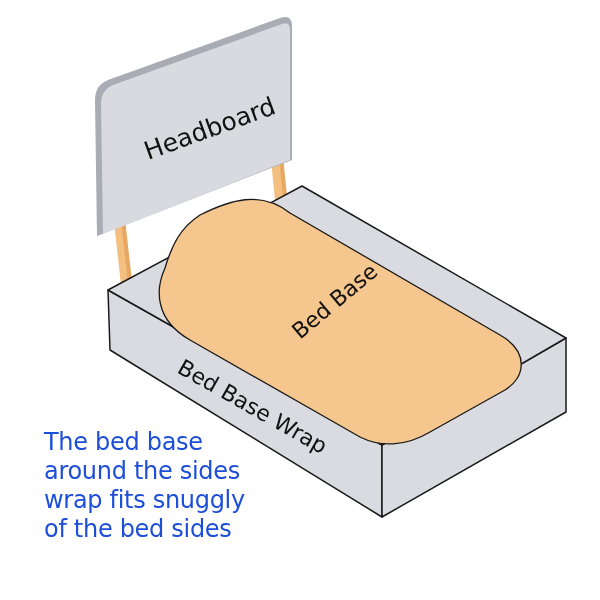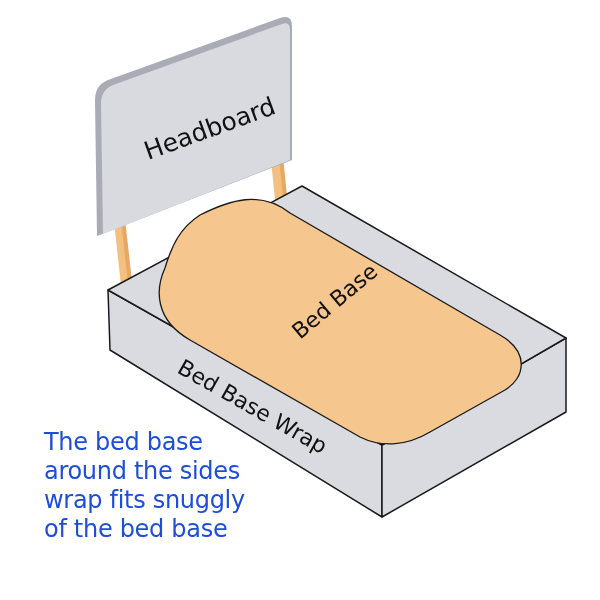--- a/index.html
+++ b/index.html
@@ -54,15 +54,15 @@
                C155,320 155,290 165,268
                C172,245 180,228 200,215 Z" fill="#f5c68d" stroke="#1a1a1a" stroke-width="1.3"></path>
       <text x="0" y="0" font-size="22" fill="#111" transform="translate(300,340) rotate(-40)">Bed Base</text>
     </g>
   </svg>
 
   <div class="caption">
     <div>The bed base</div>
     <div>around the sides</div>
     <div>wrap fits snuggly</div>
-    <div>of the bed base</div>
+    <div>of the bed sides</div>
   </div>
 </div>
 
 </body></html>

